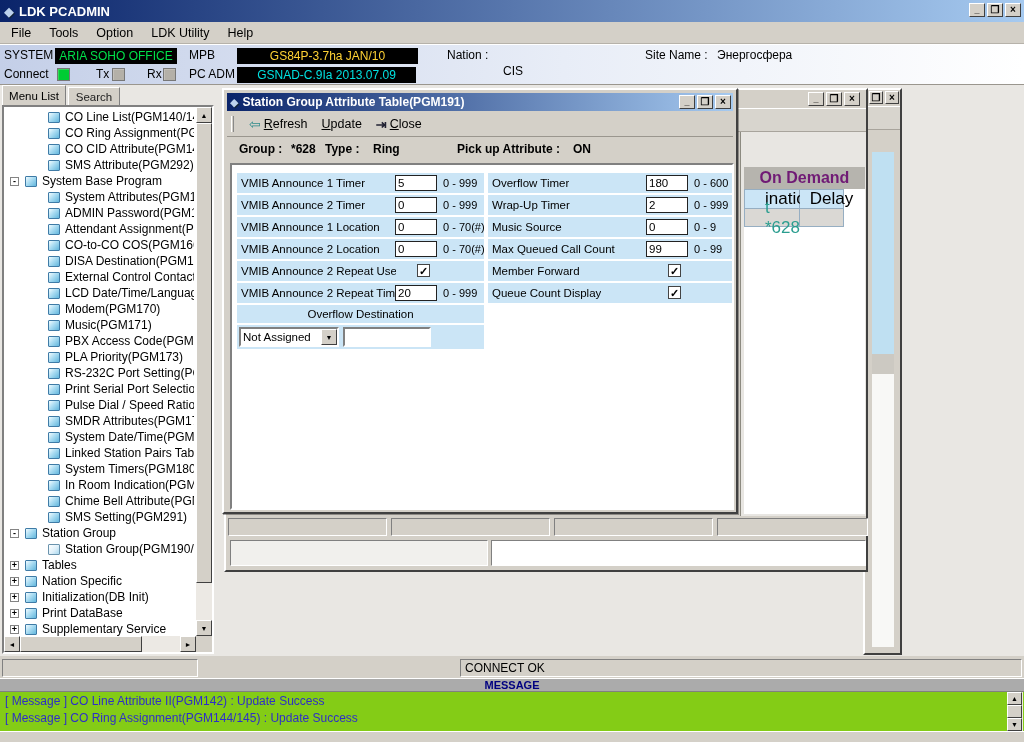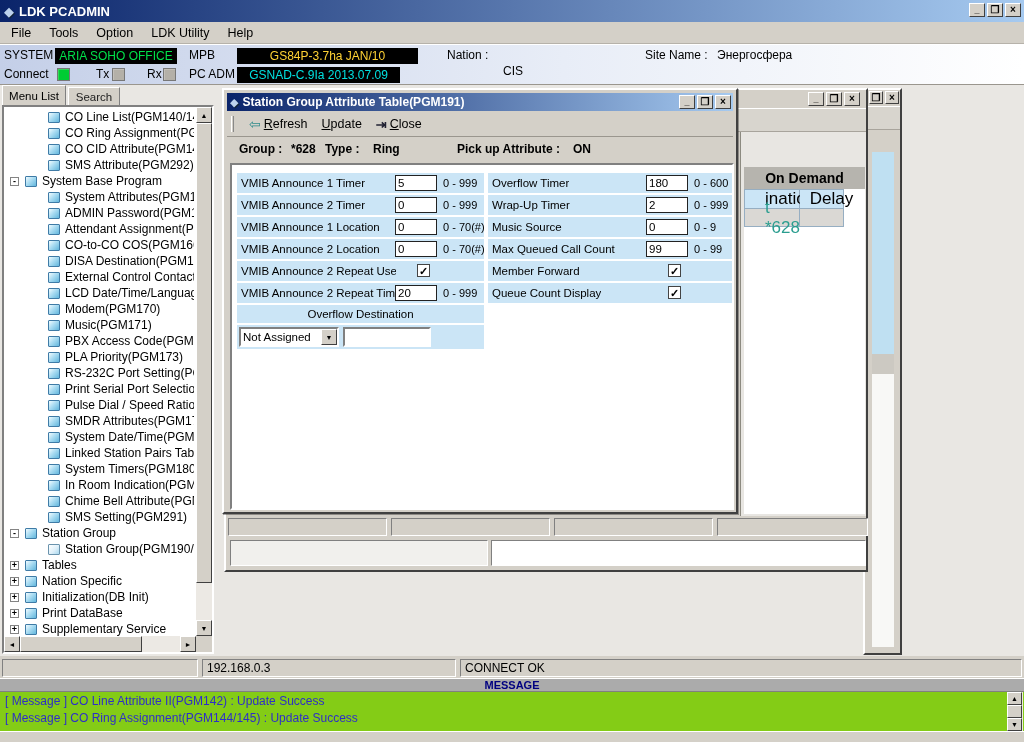--- a/index.html
+++ b/index.html
@@ -79,21 +79,21 @@
   .wb-white{position:absolute;left:7px;top:284px;width:22px;bottom:6px;background:#f8f8f6}
 
   
   .windowA{position:absolute;left:224px;top:3px;width:644px;height:484px;z-index:2;background:var(--chrome,#d4d0c8);
     border:2px solid;border-color:#fff #404040 #404040 #fff}
   .wa-title{height:18px;position:relative}
   .wa-title .winbtns{right:6px;top:2px}
   .wa-toolbar{height:24px;background:#d8d5ce;border-bottom:1px solid #a8a49c;border-top:1px solid #fff}
   .wa-ondemand{position:absolute;left:514px;top:42px;width:126px;height:384px;background:#e8e6e2;border-left:1px solid #8c8a80}
   .od-header{position:absolute;left:3px;top:35px;width:121px;height:22px;background:#b6b4ae;
-    font-weight:bold;font-size:14px;display:flex;align-items:center;justify-content:center;color:#000000}
+    font-weight:bold;font-size:16px;display:flex;align-items:center;justify-content:center;color:#701a75}
   .od-white{position:absolute;left:3px;top:57px;width:121px;bottom:2px;background:#fff}
   .od-row{display:flex}
   .od-cell{border:1px solid #96aec2;border-left:none;font-size:17px;display:flex;align-items:center;padding-left:20px}
   .od-row.head .od-cell{background:var(--row-blue,#cbe5f6);height:20px;border-left:1px solid #96aec2}
   .od-row.head .od-cell + .od-cell{border-left:none}
   .od-row.body .od-cell{background:#dad8d4;height:18px;border-top:none;border-left:1px solid #96aec2}
   .od-row.body .od-cell + .od-cell{border-left:none}
   .od-c1{width:56px}.od-c2{width:44px;justify-content:center}
   .teal{color:var(--table-teal,#2a9d8f)}
   .wa-status{position:absolute;left:2px;top:428px;height:20px;right:2px}
@@ -192,21 +192,21 @@
     <span class="ip-label" style="left:645px;top:3px">Site Name :</span>
     <span class="ip-label" style="left:717px;top:3px">Энергосфера</span>
 
     <span class="ip-label" style="left:4px;top:22px">Connect</span>
     <span class="ip-led led-on" style="left:57px;top:23px"></span>
     <span class="ip-label" style="left:96px;top:22px">Tx</span>
     <span class="ip-led led-off" style="left:112px;top:23px"></span>
     <span class="ip-label" style="left:147px;top:22px">Rx</span>
     <span class="ip-led led-off" style="left:163px;top:23px"></span>
     <span class="ip-label" style="left:189px;top:22px">PC ADM</span>
-    <div class="ip-box txt-cyan" style="left:237px;top:22px;width:163px">GSNAD-C.9Ia 2013.07.09</div>
+    <div class="ip-box txt-cyan" style="left:237px;top:22px;width:179px">GSNAD-C.9Ia 2013.07.09</div>
   </div>
 
   <div class="workspace">
 
     <div class="windowB">
       <div class="wb-title">
         <span class="winbtns">
           <span class="wbtn glyph-mid">❐</span>
           <span class="wbtn glyph-mid">×</span>
         </span>
@@ -555,21 +555,20 @@
                 <span class="fcheck">✓</span>
               </div>
           </div>
         </div>
       </div>
     </div>
   </div>
 
   <div class="statusbar">
     <span class="pane" style="left:2px;width:196px"></span>
-    <span class="pane" style="left:202px;width:254px">192.168.0.3</span>
     <span class="pane" style="left:460px;width:562px">CONNECT OK</span>
   </div>
 
   <div class="msgpanel">
     <div class="msg-header">MESSAGE</div>
     <div class="msg-body">
       <div>
         <div class="msg-line">[ Message ] CO Line Attribute II(PGM142) : Update Success</div>
           <div class="msg-line">[ Message ] CO Ring Assignment(PGM144/145) : Update Success</div>
       </div>

